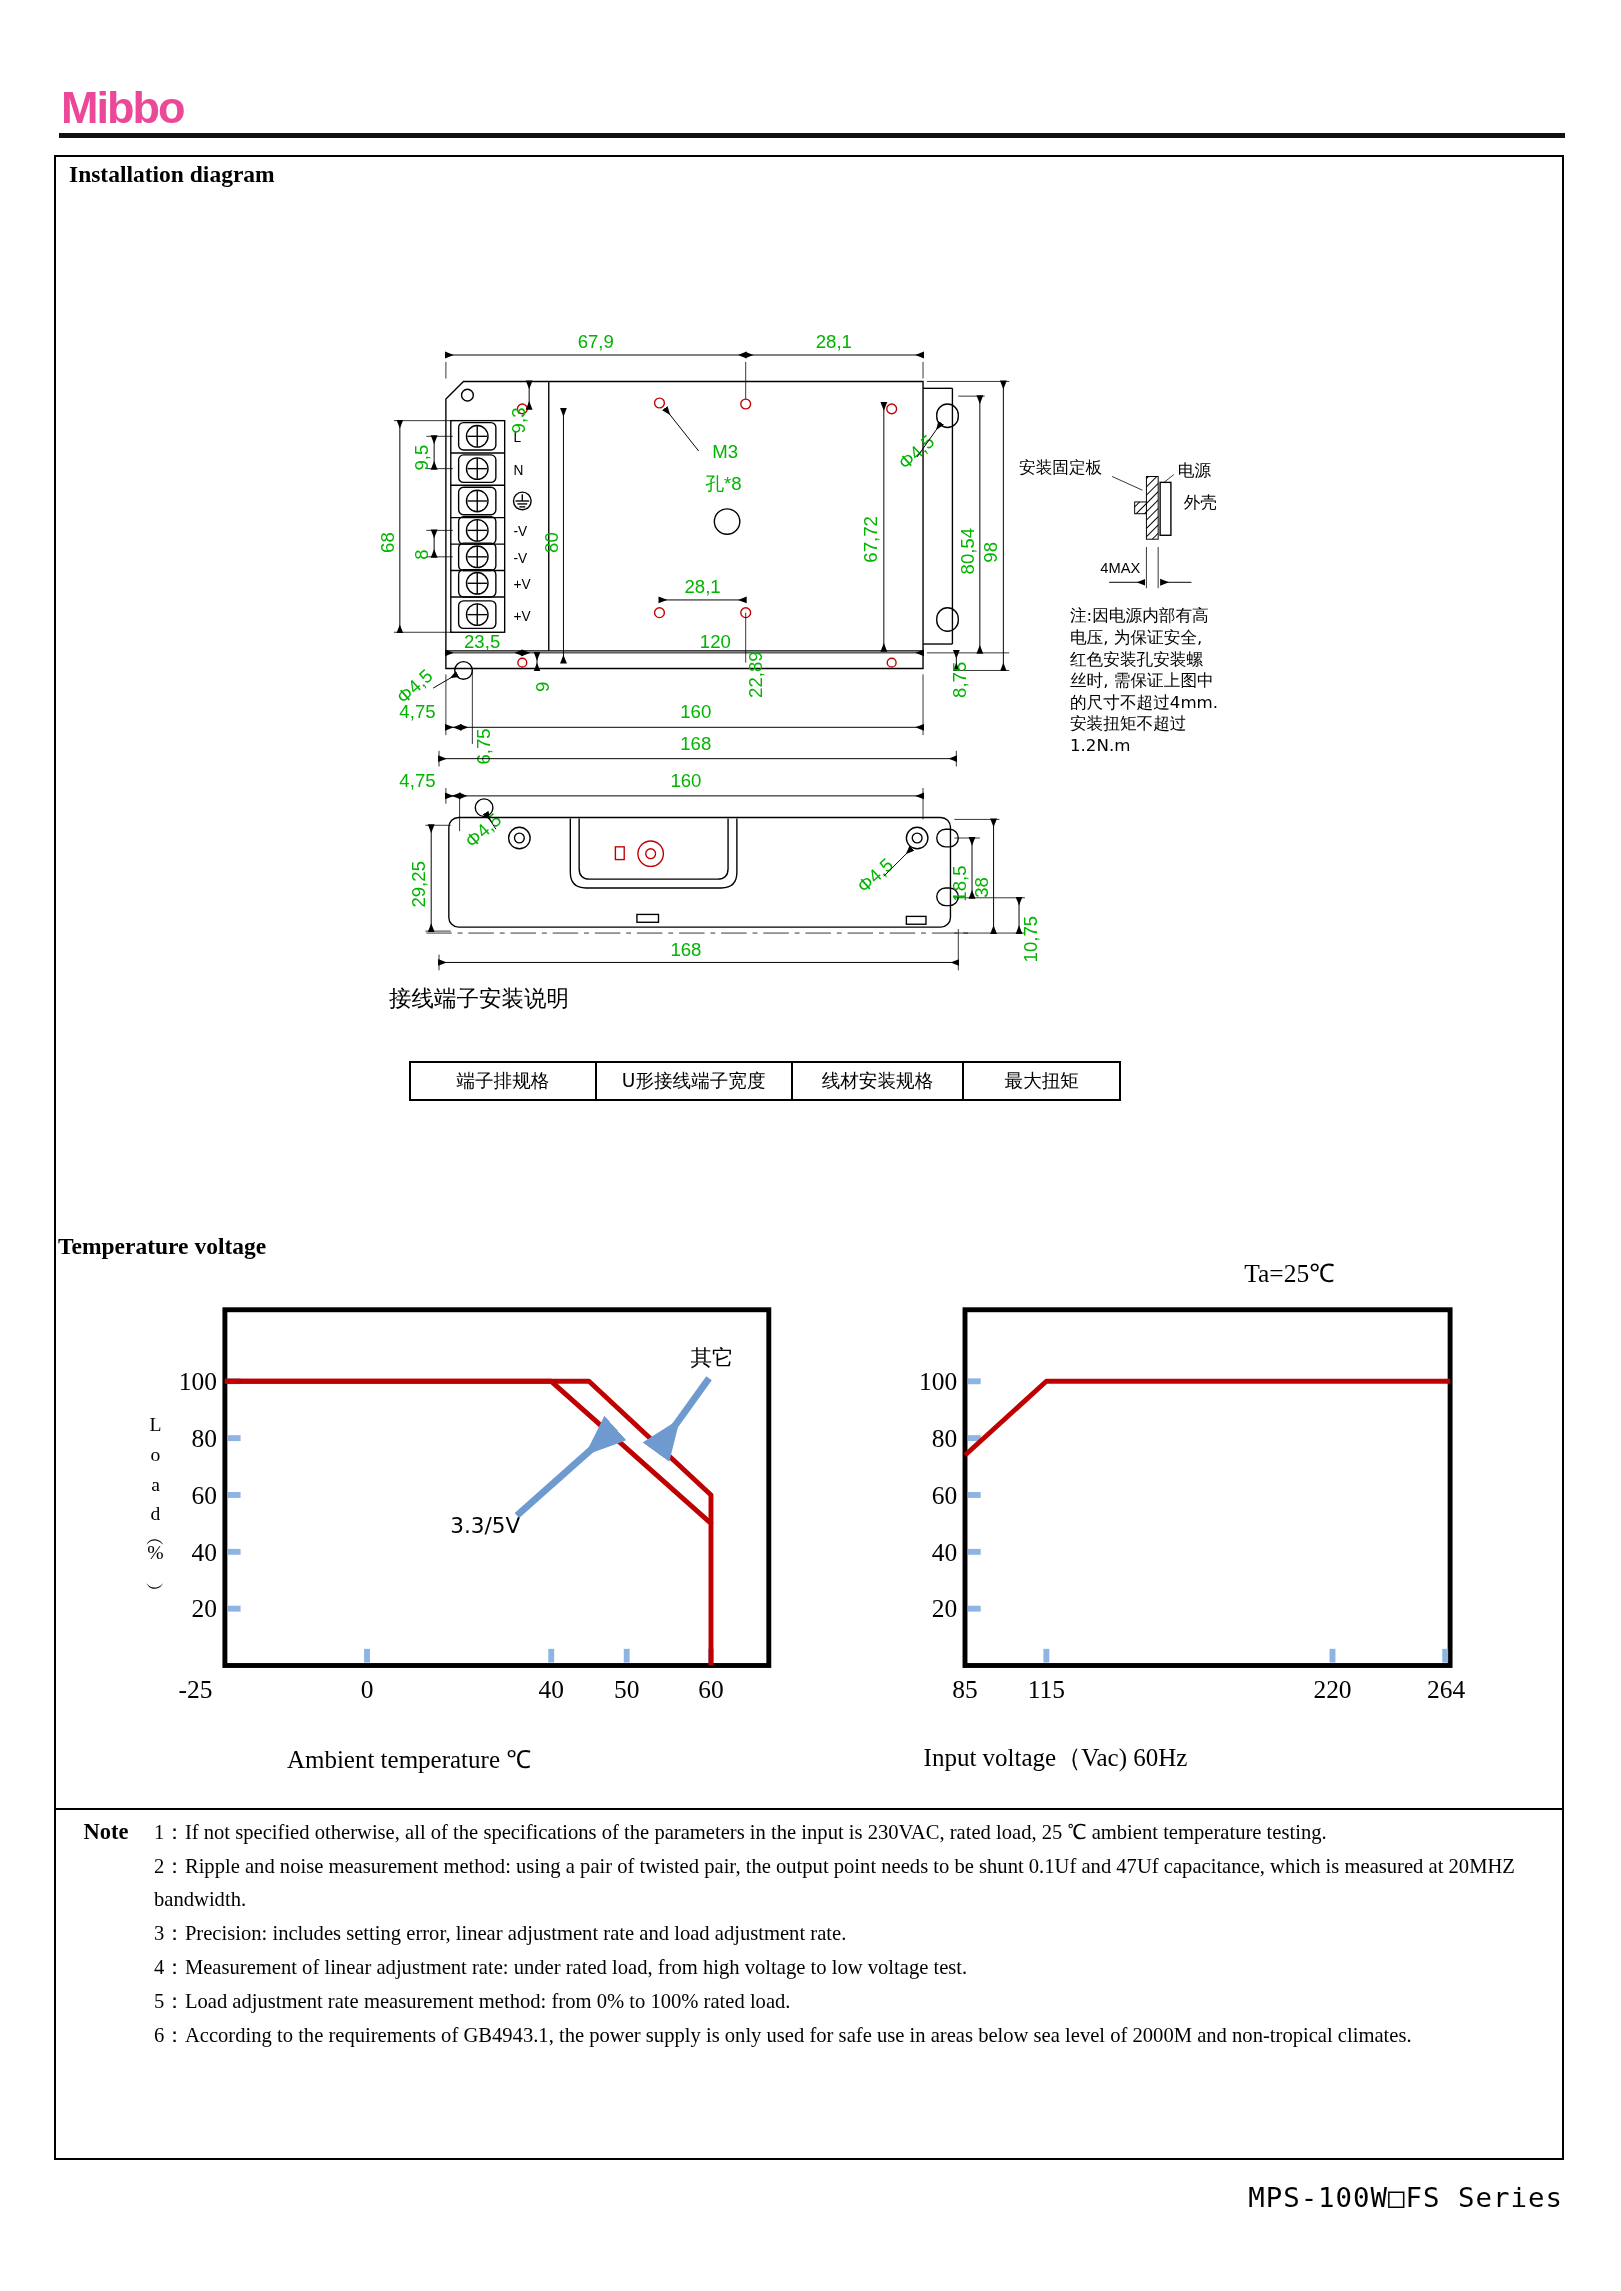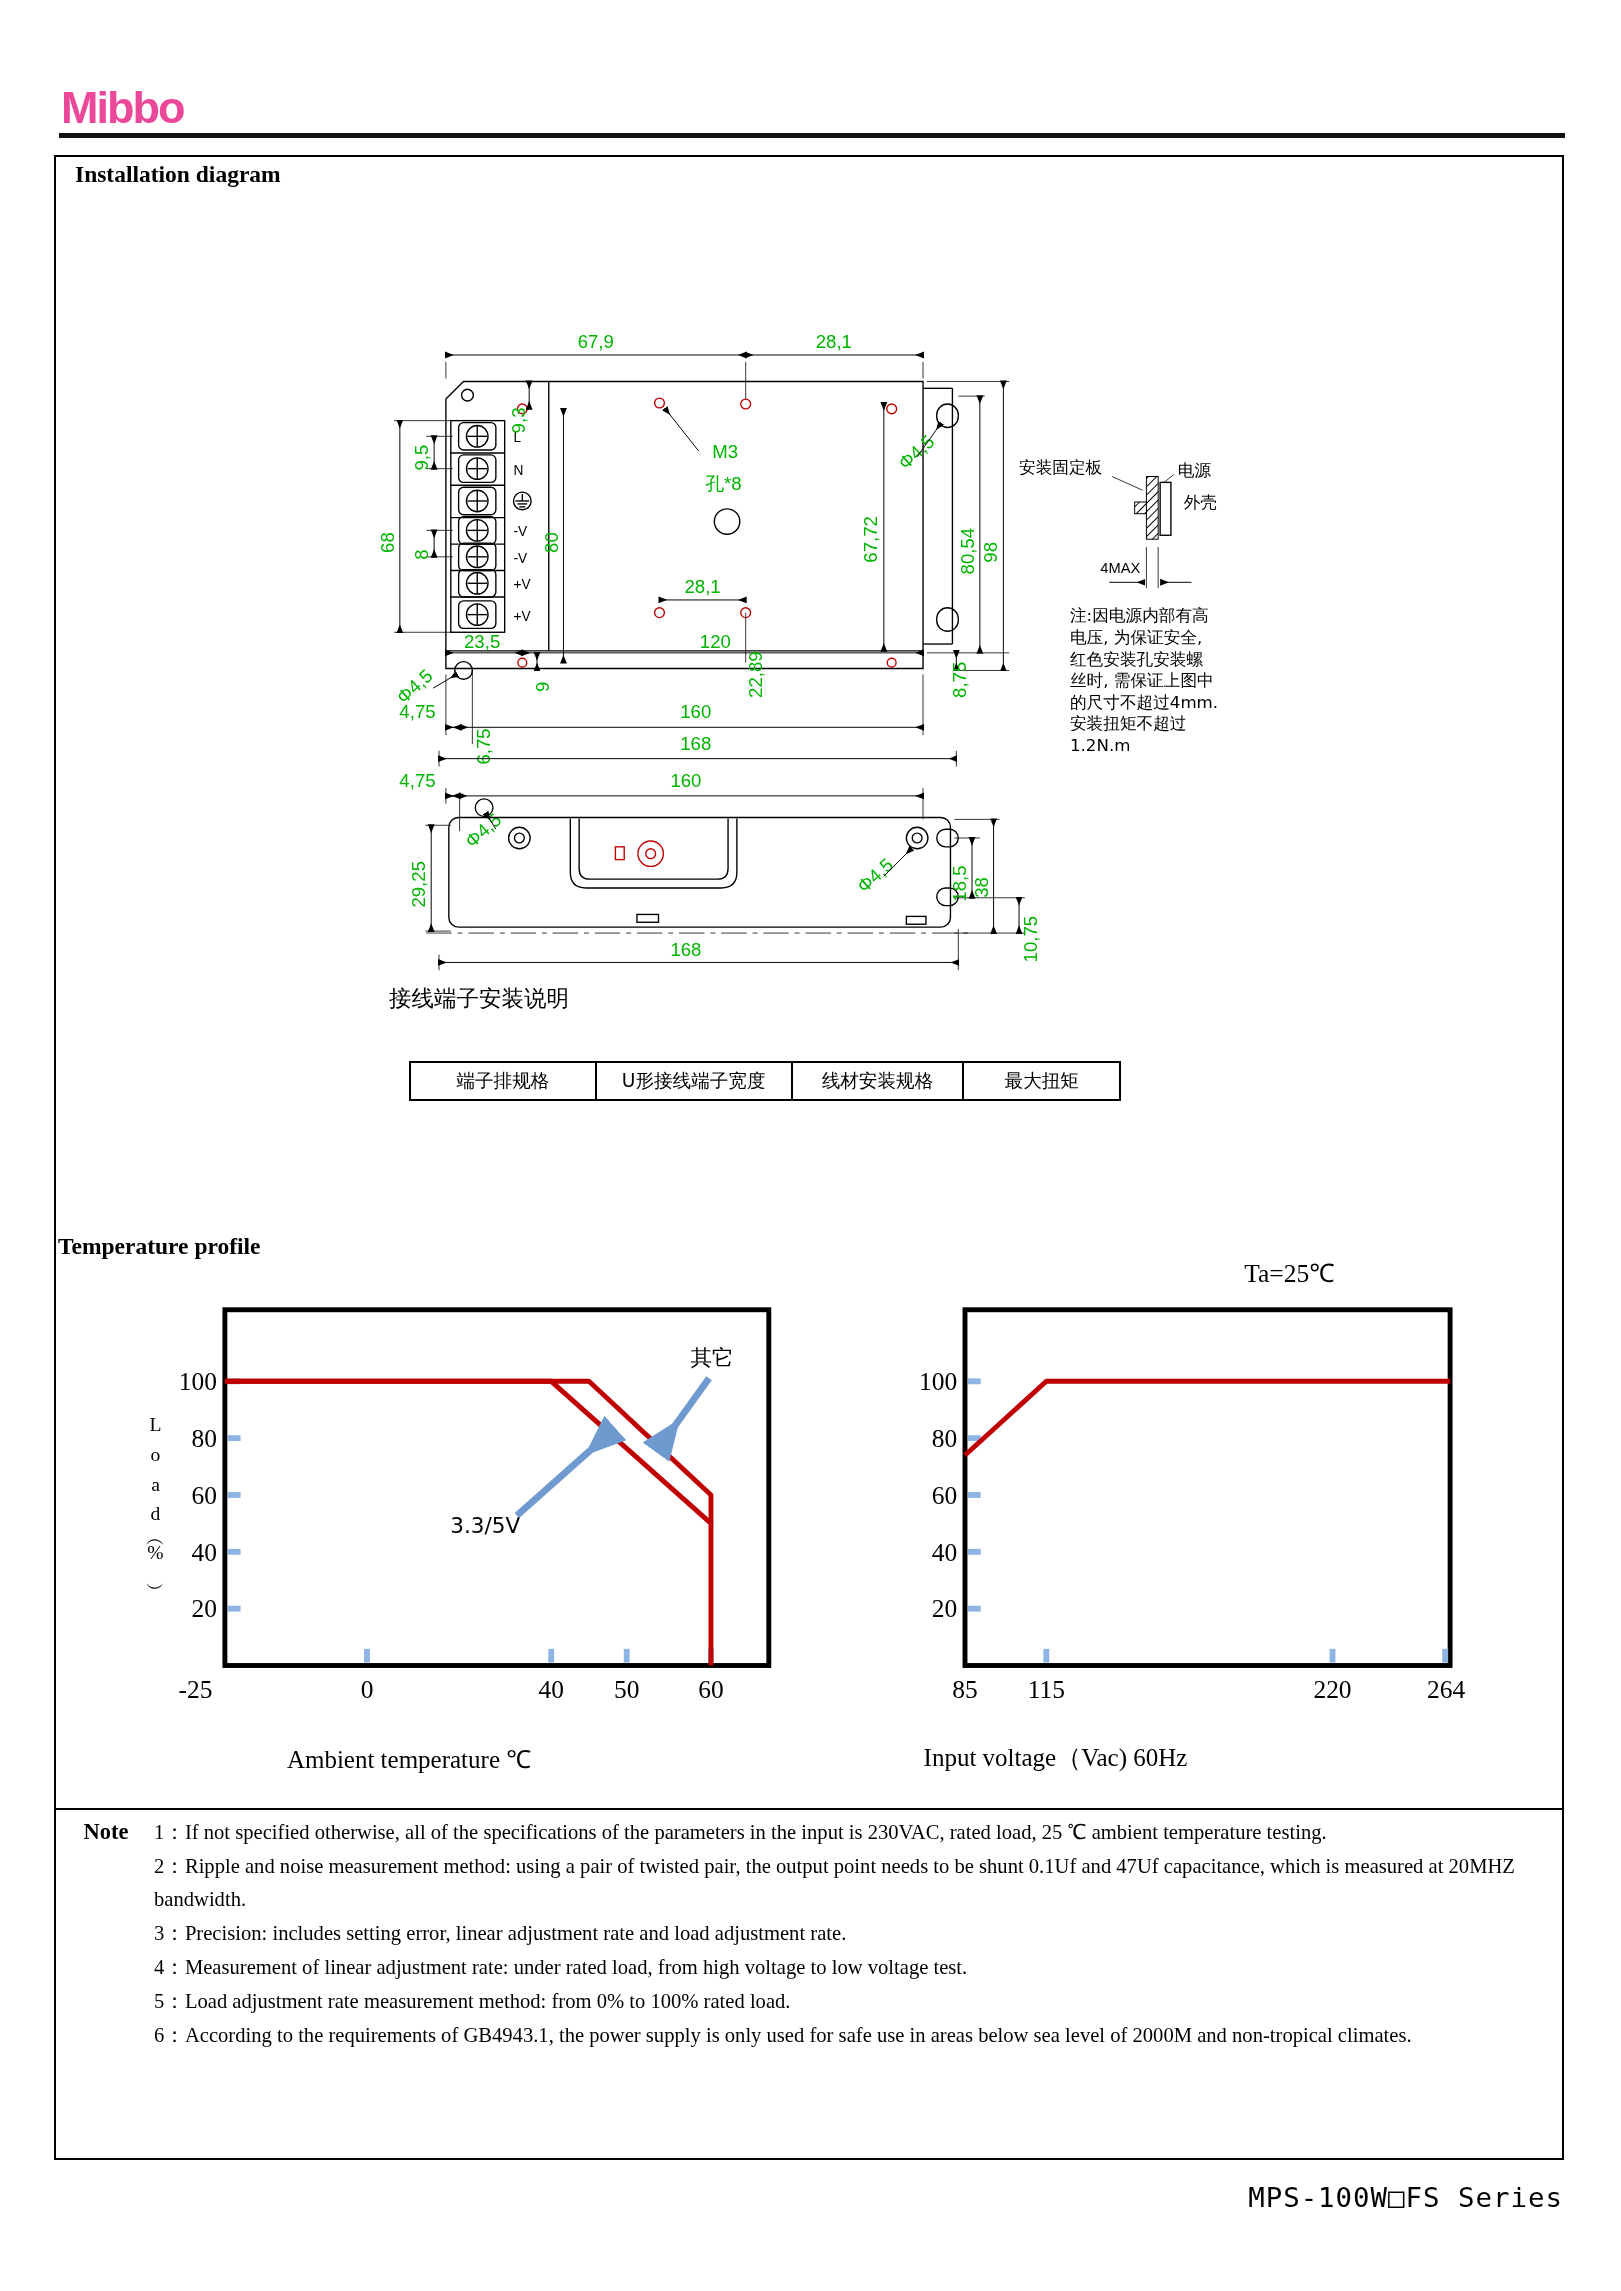--- a/index.html
+++ b/index.html
@@ -44,21 +44,21 @@
 </head>
 <body>
 
 <div class="page">
 
   <div class="abs logo" style="left:61px;top:82px;">Mibbo</div>
   <div class="abs toprule" style="left:59px;top:133px;width:1506px;height:4.9px;"></div>
 
   <div class="abs outerbox" style="left:54px;top:155px;width:1506px;height:2001px;">
 
-    <div class="abs sect-title" style="left:19px;top:3.9px;">Installation diagram</div>
+    <div class="abs sect-title" style="left:13px;top:3.9px;">Installation diagram</div>
 
     <svg class="abs" style="left:169px;top:53px;" width="1157" height="774" viewBox="0 0 1180 790">
       <defs>
         <marker id="ar" markerWidth="9" markerHeight="8" refX="8" refY="4" orient="auto-start-reverse">
           <path d="M0,4 L9,0.5 L9,7.5 Z" fill="#000"></path>
         </marker>
         <pattern id="hatch" width="6" height="6" patternUnits="userSpaceOnUse" patternTransform="rotate(45)">
           <rect width="6" height="6" fill="#fff"></rect>
             <line x1="0" y1="0" x2="0" y2="6" stroke="#000" stroke-width="2"></line>
         </pattern>
@@ -268,21 +268,21 @@
       <tbody>
           <tr>
         <td style="width:176px;">端子排规格</td>
         <td style="width:186px;">U形接线端子宽度</td>
         <td style="width:162px;">线材安装规格</td>
         <td style="width:147px;">最大扭矩</td>
       </tr>
     </tbody>
       </table>
 
-    <div class="abs sect-title" style="left:2px;top:1076px;">Temperature profile</div>
+    <div class="abs sect-title" style="left:2px;top:1076px;">Temperature voltage</div>
 
     <div class="abs vlabel" style="left:86px;top:1257px;height:235px;">Load（%）</div>
 
     <svg class="abs" style="left:110px;top:1092px;" width="647" height="490" viewBox="0 0 660 500">
       <defs>
         <marker id="bar" markerWidth="6" markerHeight="6" refX="4" refY="3" orient="auto">
           <path d="M0,3 L6,0.6 L6,5.4 Z" fill="#6f9ad0"></path>
         </marker>
       </defs>
       <rect class="pbox" x="60" y="62" width="555" height="363"></rect>

